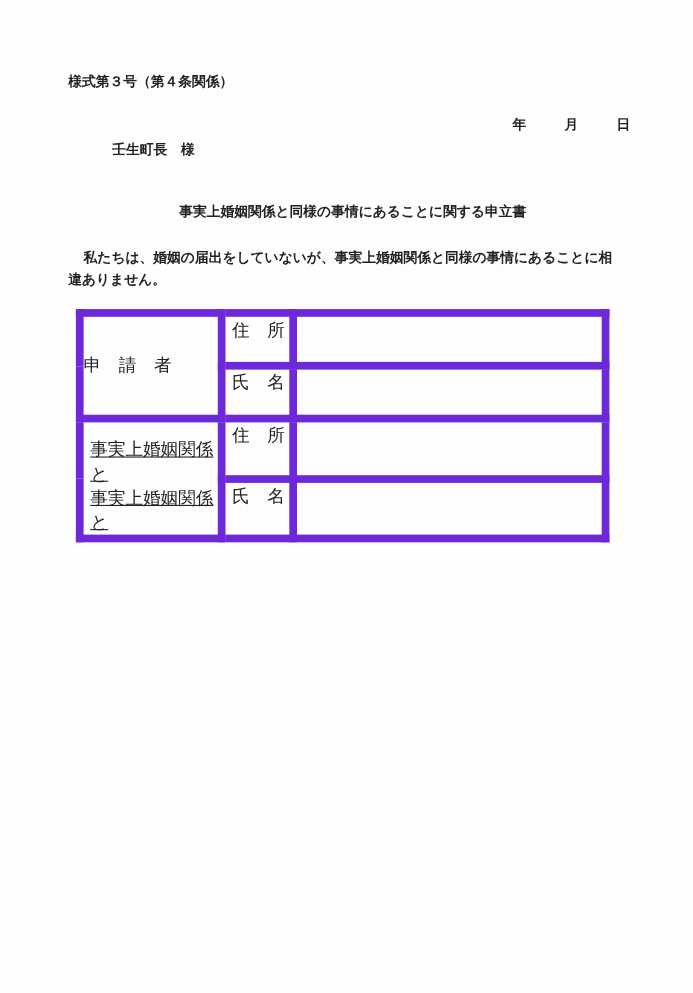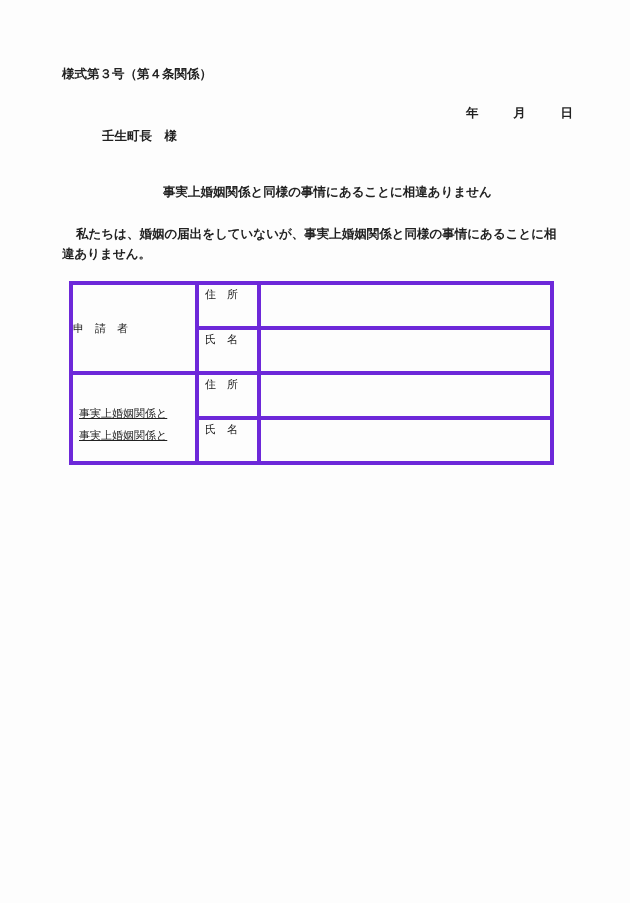--- a/index.html
+++ b/index.html
@@ -11,21 +11,21 @@
   #form-number { left:62px; top:66px; }
   #date-line { left:466px; top:105px; }
   #date-line span { display:inline-block; }
   #addressee { left:76px; top:128px;margin-left:26px; }
   #doc-title { left:163px; top:184px; }
   #body-text { left:62px; top:224px; width:500px; white-space:normal; line-height:20px; text-indent:14px; }
   table#applicant-table {
     position:absolute; left:69px; top:281px; width:485px; border-collapse:collapse;
   }
   table#applicant-table td {
-    border:4px solid #6d28d9; height:39px; vertical-align:top; padding:0; font-size:11px;
+    border:7px solid #6d28d9; height:39px; vertical-align:top; padding:0; font-size:16px;
   }
   td.group-label { width:122px; vertical-align:middle !important; }
   td.field-label { width:52px; padding:2px 0 0 6px !important; letter-spacing:0; }
   td.field-value { }
   .center-label { text-align:left; letter-spacing:0; }
   .left-label { padding-left:6px; line-height:22px; padding-top:14px;text-decoration:underline; }
 </style>
 </head>
 <body>
 
@@ -34,21 +34,21 @@
 <div id="date-line" class="abs">
   <span>年</span>
   <span style="width:26px"></span>
   <span>月</span>
   <span style="width:26px"></span>
   <span>日</span>
 </div>
 
 <div id="addressee" class="abs">壬生町長　様</div>
 
-<div id="doc-title" class="abs">事実上婚姻関係と同様の事情にあることに相違ありません</div>
+<div id="doc-title" class="abs">事実上婚姻関係と同様の事情にあることに関する申立書</div>
 
 <div id="body-text" class="abs">私たちは、婚姻の届出をしていないが、事実上婚姻関係と同様の事情にあることに相違ありません。</div>
 
 <table id="applicant-table">
   <tbody>
       <tr>
     <td class="group-label center-label" rowspan="2">申　請　者</td>
     <td class="field-label">住　所</td>
     <td class="field-value"></td>
   </tr>

